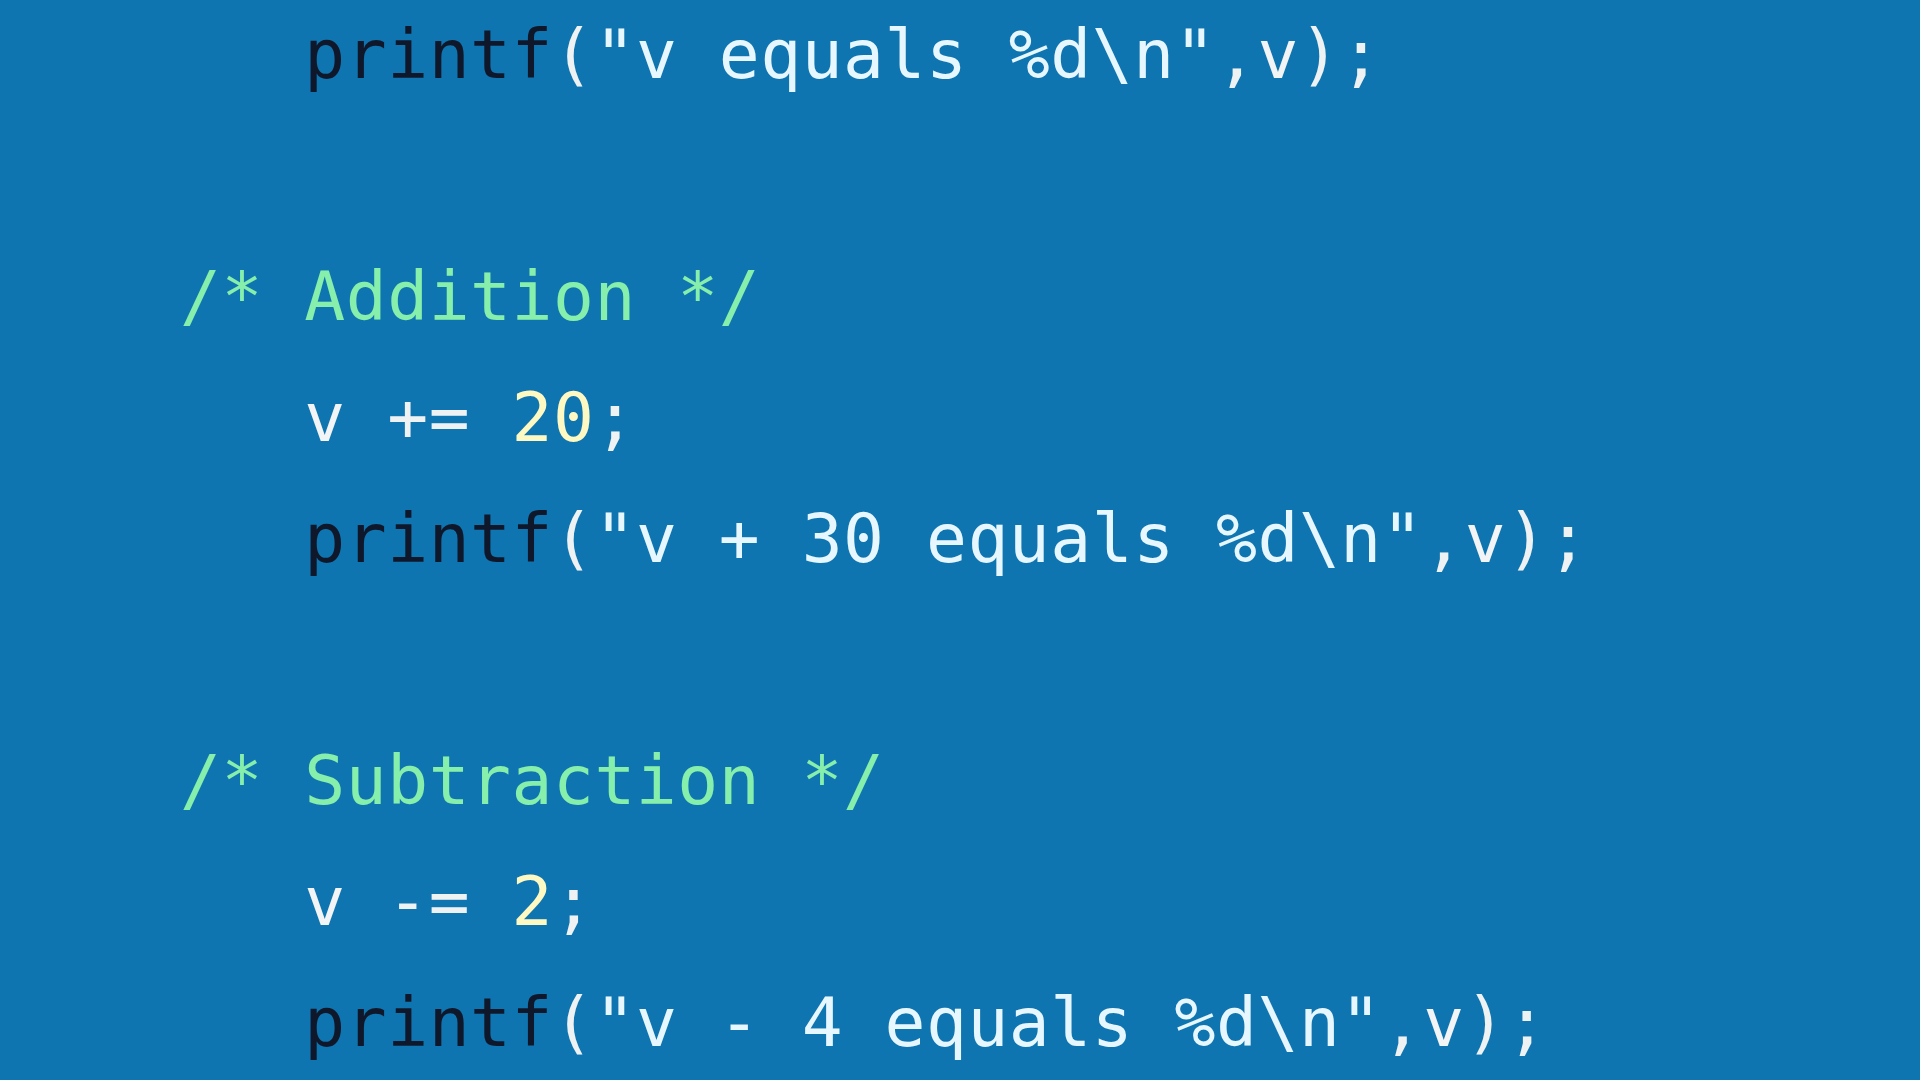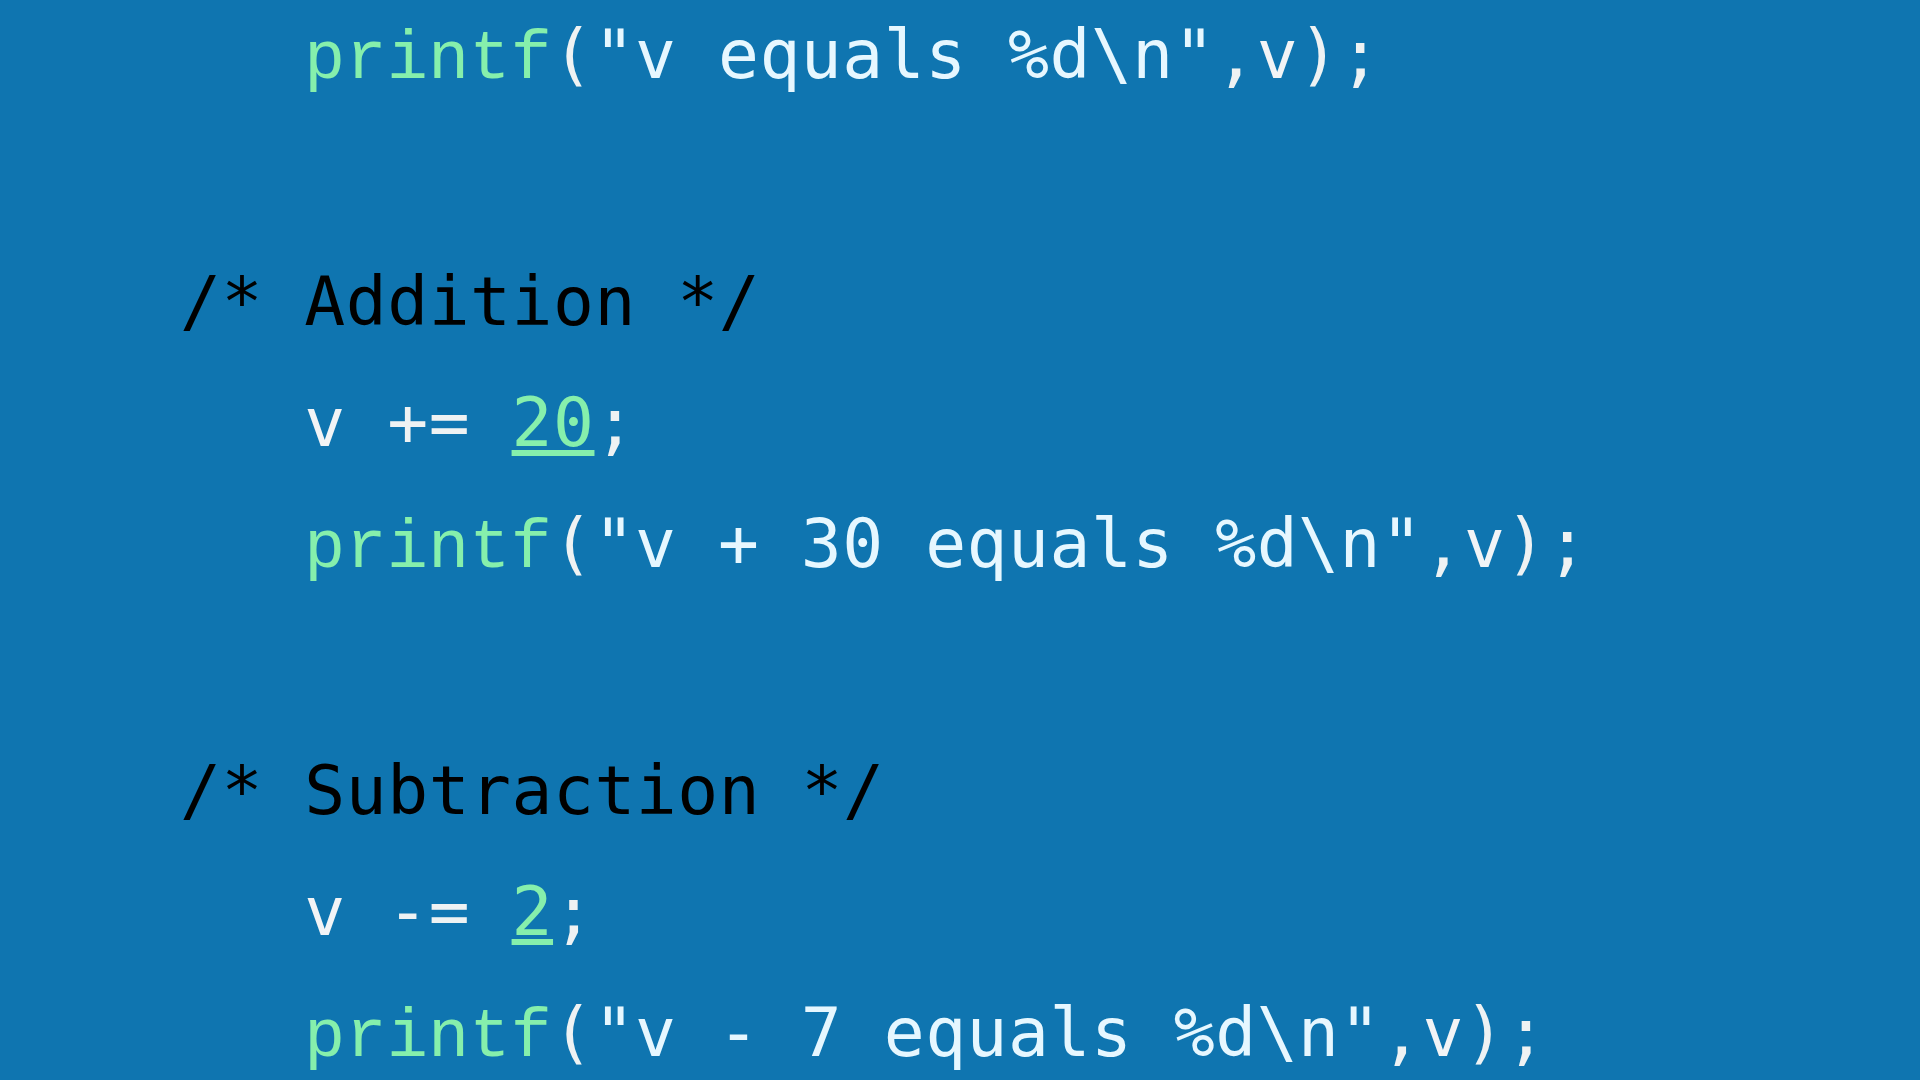--- a/index.html
+++ b/index.html
@@ -16,32 +16,32 @@
     font-family: "Menlo", "Consolas", "DejaVu Sans Mono", monospace;
     font-size: 68px;
     line-height: 1.78;
     color: #f2f4f6;
     white-space: pre;
     position: absolute;
     left: 180px;
     top: -6px;
     letter-spacing: 0.5px;
   }
-  .fn    { color: #86efac; font-family: Liberation Mono, monospace; }  
+  .fn    { color: #0f172a; }  
   .str   { color: #e6f7ff; }  
-  .num   { color: #86efac; text-decoration: underline; }  
+  .num   { color: #fef9c3; }  
   .esc   { color: #e6f7ff; }
   .punc  { color: #eef2f3; }  
   .ident { color: #f2f4f6; }  
-  .cmt   { color: #000000; }  
+  .cmt   { color: #86efac; }  
 </style>
 </head>
 <body>
 
 <pre class="code"><span><span>   </span><span class="fn">printf</span><span class="punc">(</span><span class="str">"</span><span class="str">v equals %d</span><span class="esc">\n</span><span class="str">"</span><span class="punc">,</span><span class="ident">v</span><span class="punc">)</span><span class="punc">;</span></span>
 
 <span><span class="cmt">/* Addition */</span></span>
 <span><span>   </span><span class="ident">v</span><span> </span><span class="punc">+=</span><span> </span><span class="num">20</span><span class="punc">;</span></span>
 <span><span>   </span><span class="fn">printf</span><span class="punc">(</span><span class="str">"</span><span class="str">v + 30 equals %d</span><span class="esc">\n</span><span class="str">"</span><span class="punc">,</span><span class="ident">v</span><span class="punc">)</span><span class="punc">;</span></span>
 
 <span><span class="cmt">/* Subtraction */</span></span>
 <span><span>   </span><span class="ident">v</span><span> </span><span class="punc">-=</span><span> </span><span class="num">2</span><span class="punc">;</span></span>
-<span><span>   </span><span class="fn">printf</span><span class="punc">(</span><span class="str">"</span><span class="str">v - 7 equals %d</span><span class="esc">\n</span><span class="str">"</span><span class="punc">,</span><span class="ident">v</span><span class="punc">)</span><span class="punc">;</span></span></pre>
+<span><span>   </span><span class="fn">printf</span><span class="punc">(</span><span class="str">"</span><span class="str">v - 4 equals %d</span><span class="esc">\n</span><span class="str">"</span><span class="punc">,</span><span class="ident">v</span><span class="punc">)</span><span class="punc">;</span></span></pre>
 
 </body></html>

